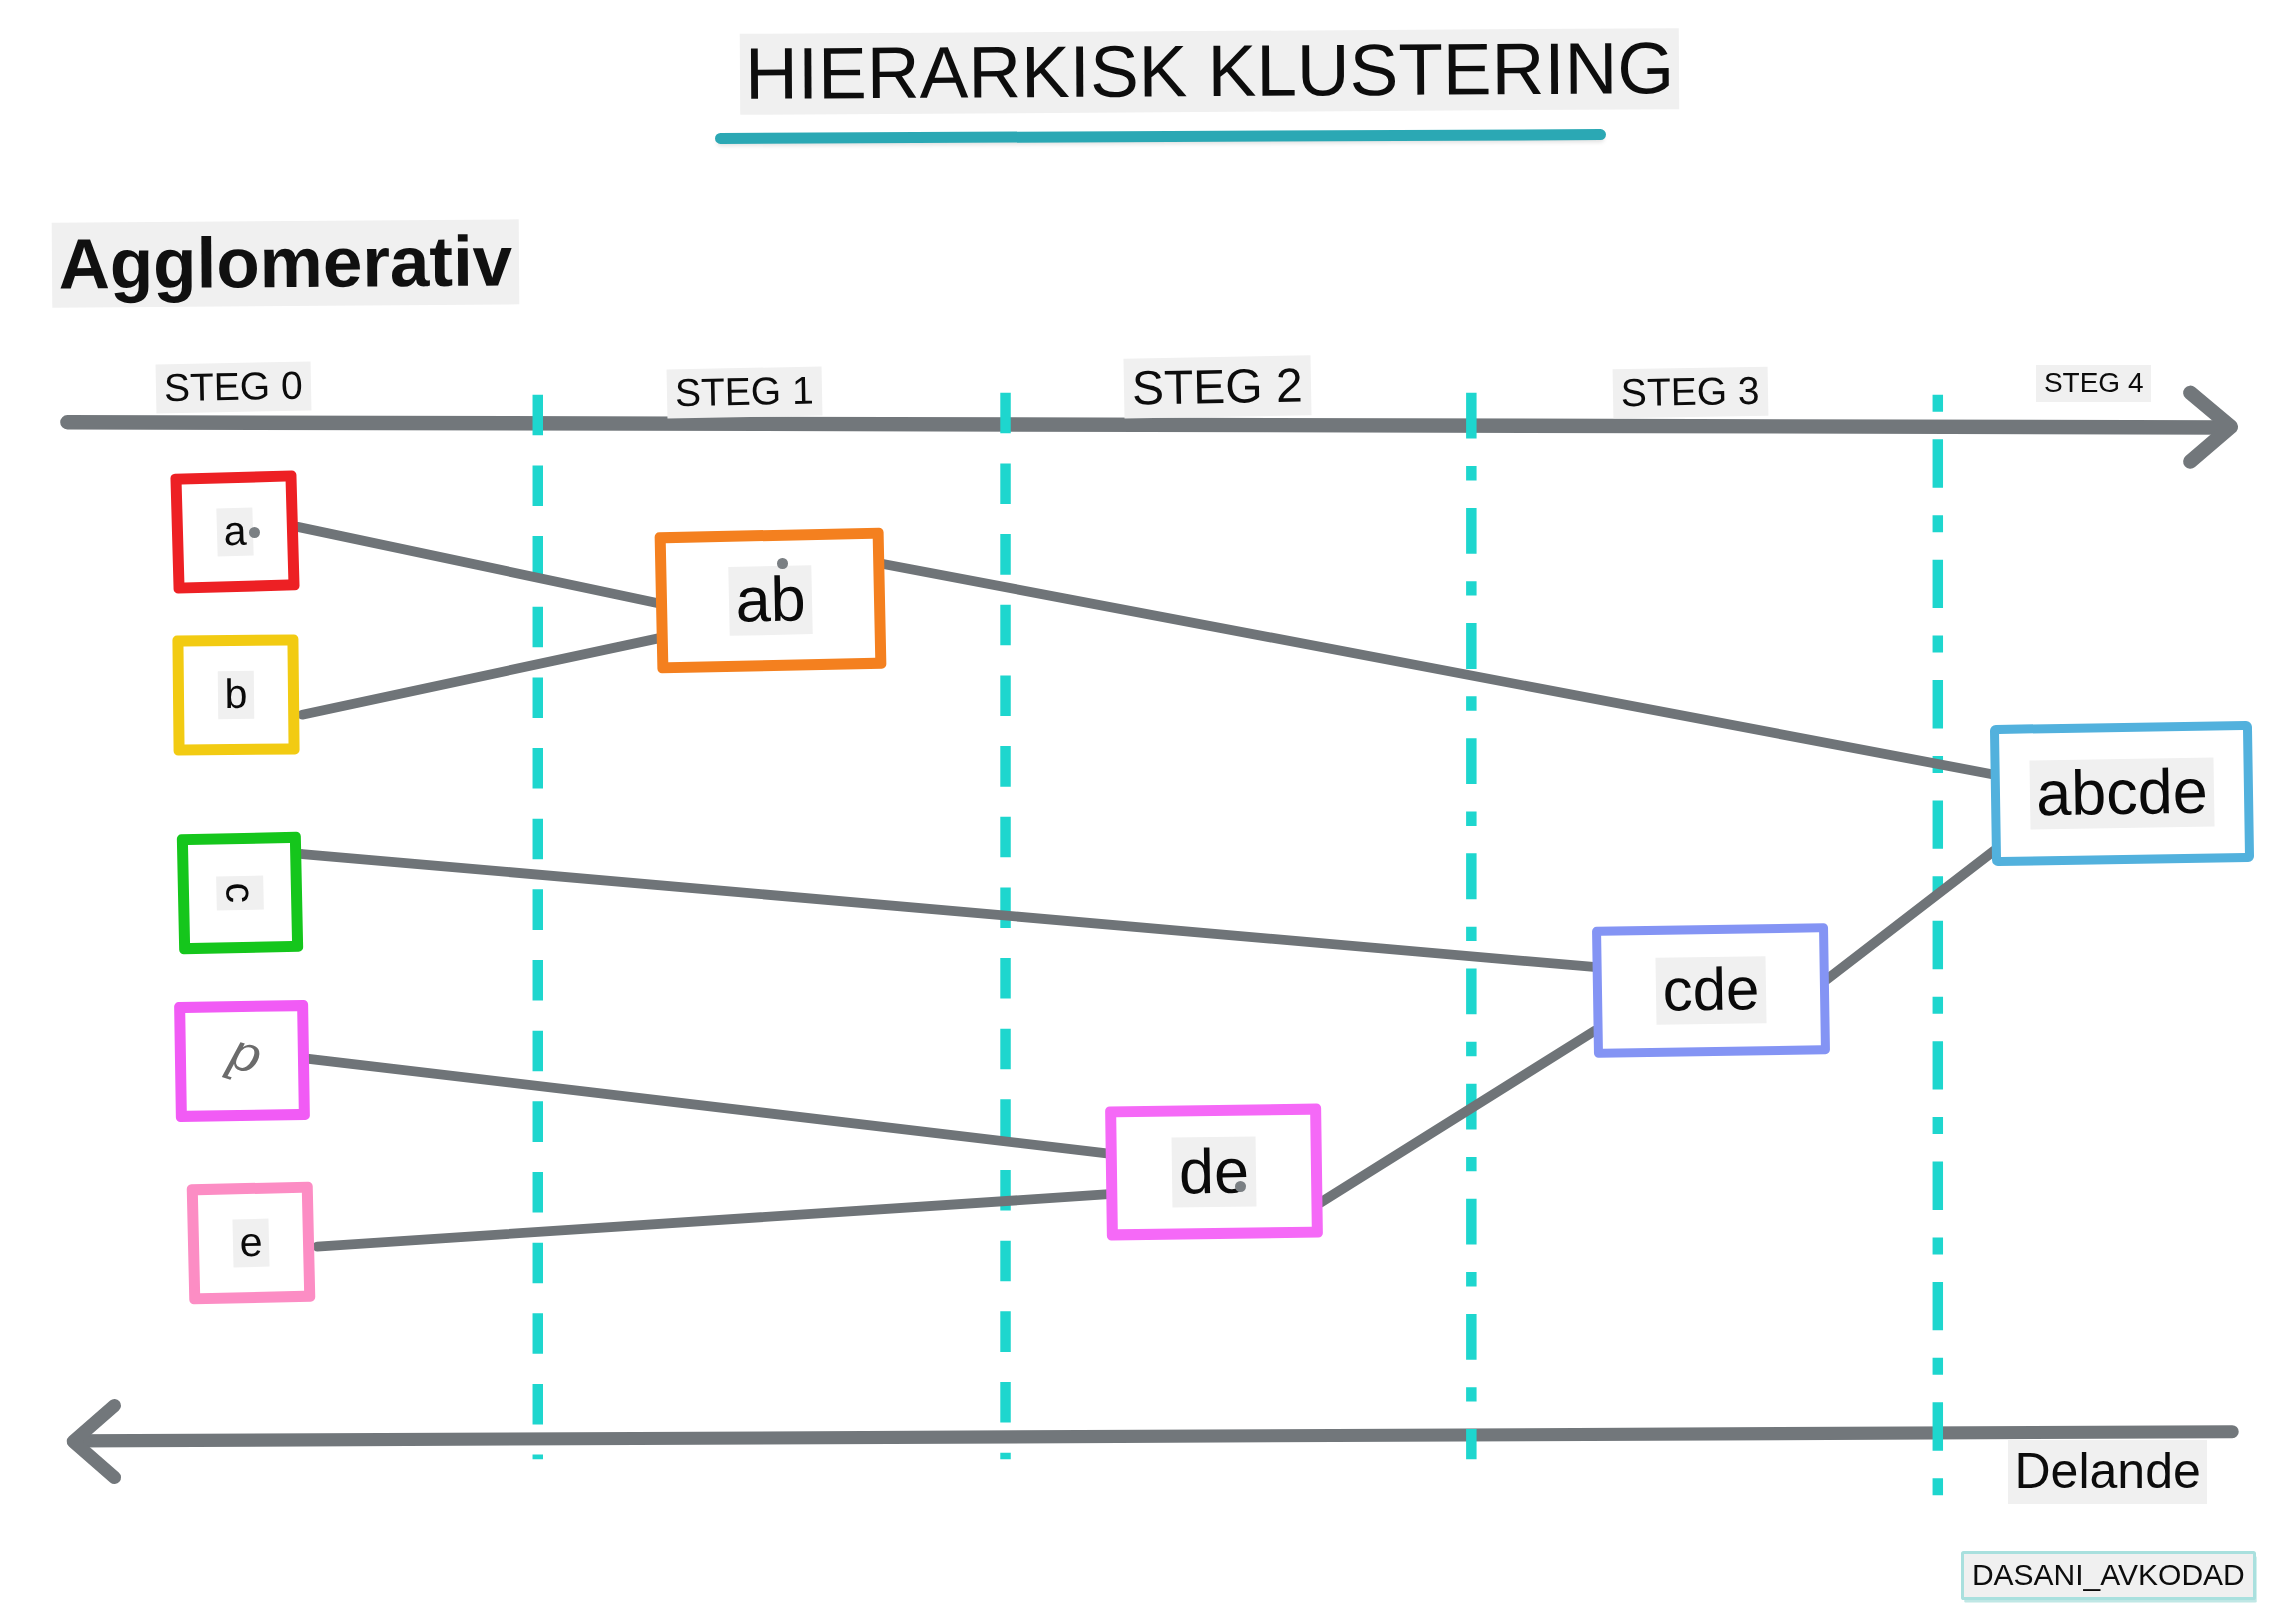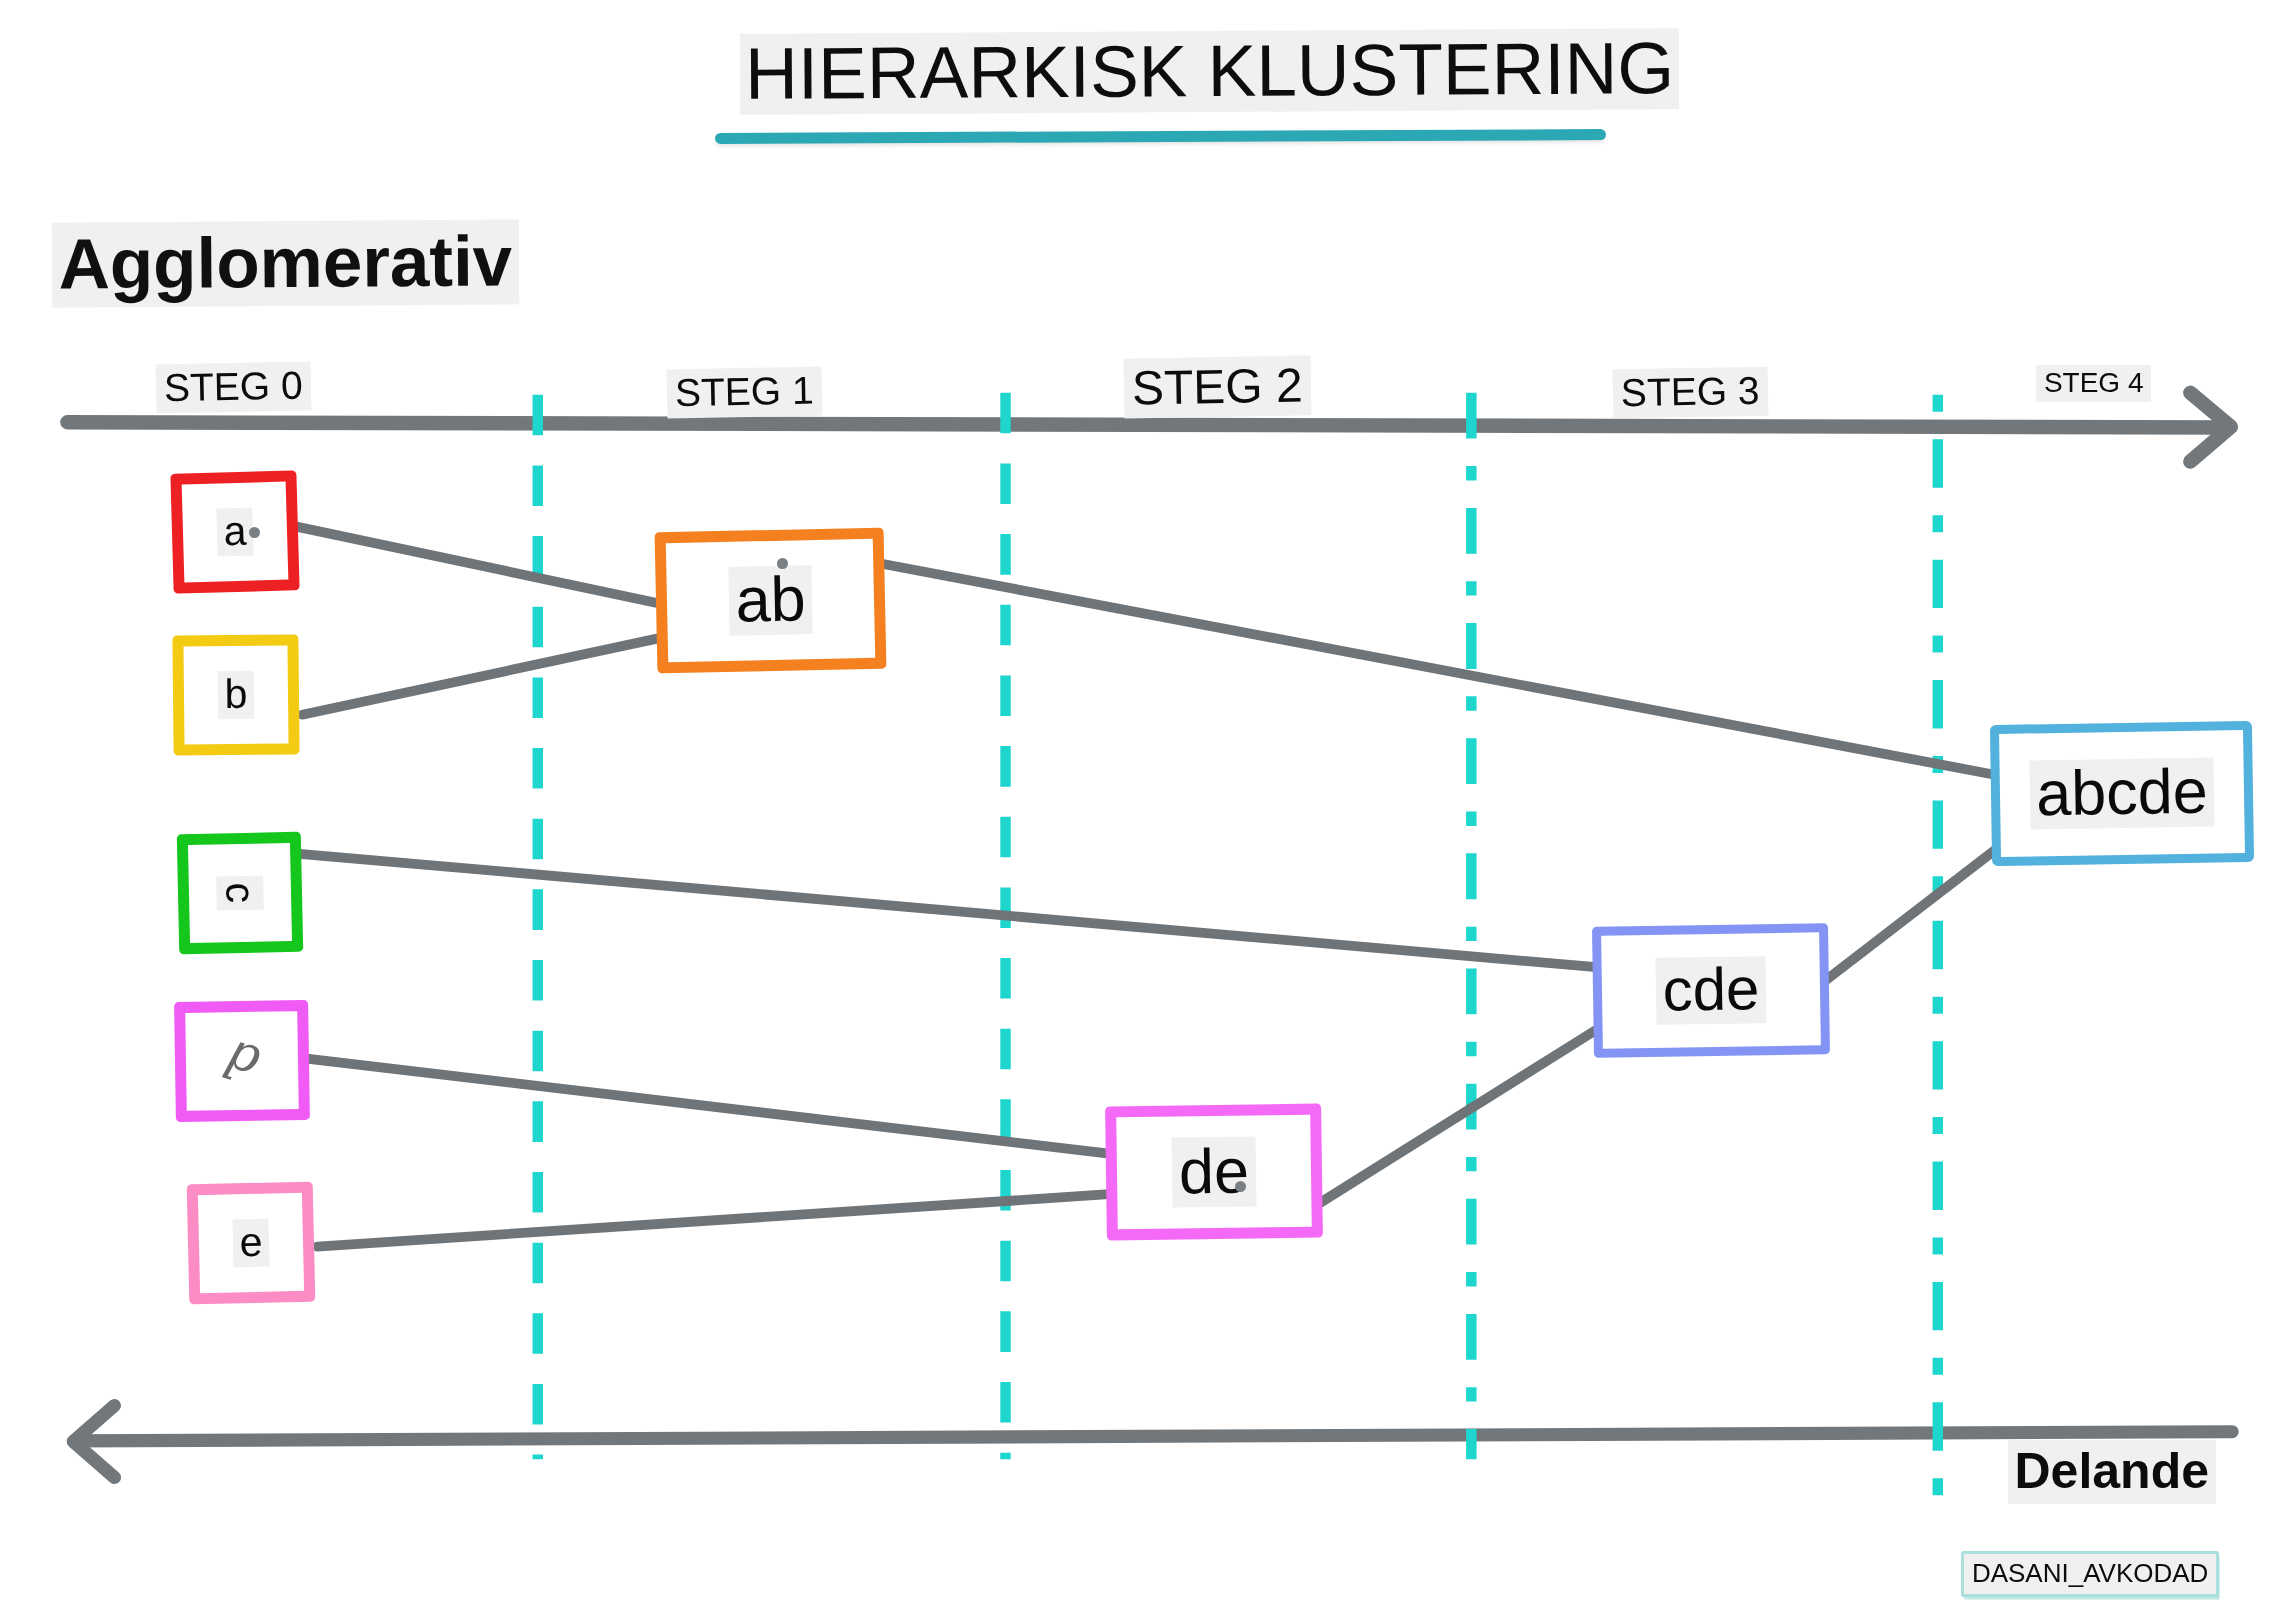--- a/index.html
+++ b/index.html
@@ -77,24 +77,24 @@
   #n-abcde .lbl{font-size:63px;}
 
   
   .dot{position:absolute;background:#7a7f83;border-radius:50%;}
   #dot-a{left:249px;top:527px;width:11px;height:11px;}
   #dot-ab{left:777px;top:558px;width:10.5px;height:10.5px;}
   #dot-de{left:1235px;top:1181px;width:11px;height:11px;}
 
   
   #delande{position:absolute;left:2008px;top:1440px;font-size:50px;color:#0c0c0c;
-           white-space:nowrap;padding:2px 6.5px 3.9px 6.5px;font-weight:bold;}
+           white-space:nowrap;padding:2px 6.5px 3.9px 6.5px;}
   #dasani{position:absolute;left:1961px;top:1551px;
           border:3.9px solid #A9E0DE;border-radius:2.6px;background:#f0f0f0;
-          padding:3.9px 7.9px 5.2px 7.9px;font-size:26px;color:#0c0c0c;white-space:nowrap;
+          padding:3.9px 7.9px 5.2px 7.9px;font-size:30px;color:#0c0c0c;white-space:nowrap;
           box-shadow:2px 3.9px 0 -1.3px rgba(150,215,212,0.6);}
 </style>
 </head>
 <body>
 
 <div id="title-wrap">
   <div id="title" class="hl">HIERARKISK KLUSTERING</div>
 </div>
 <div id="title-underline"></div>
 

